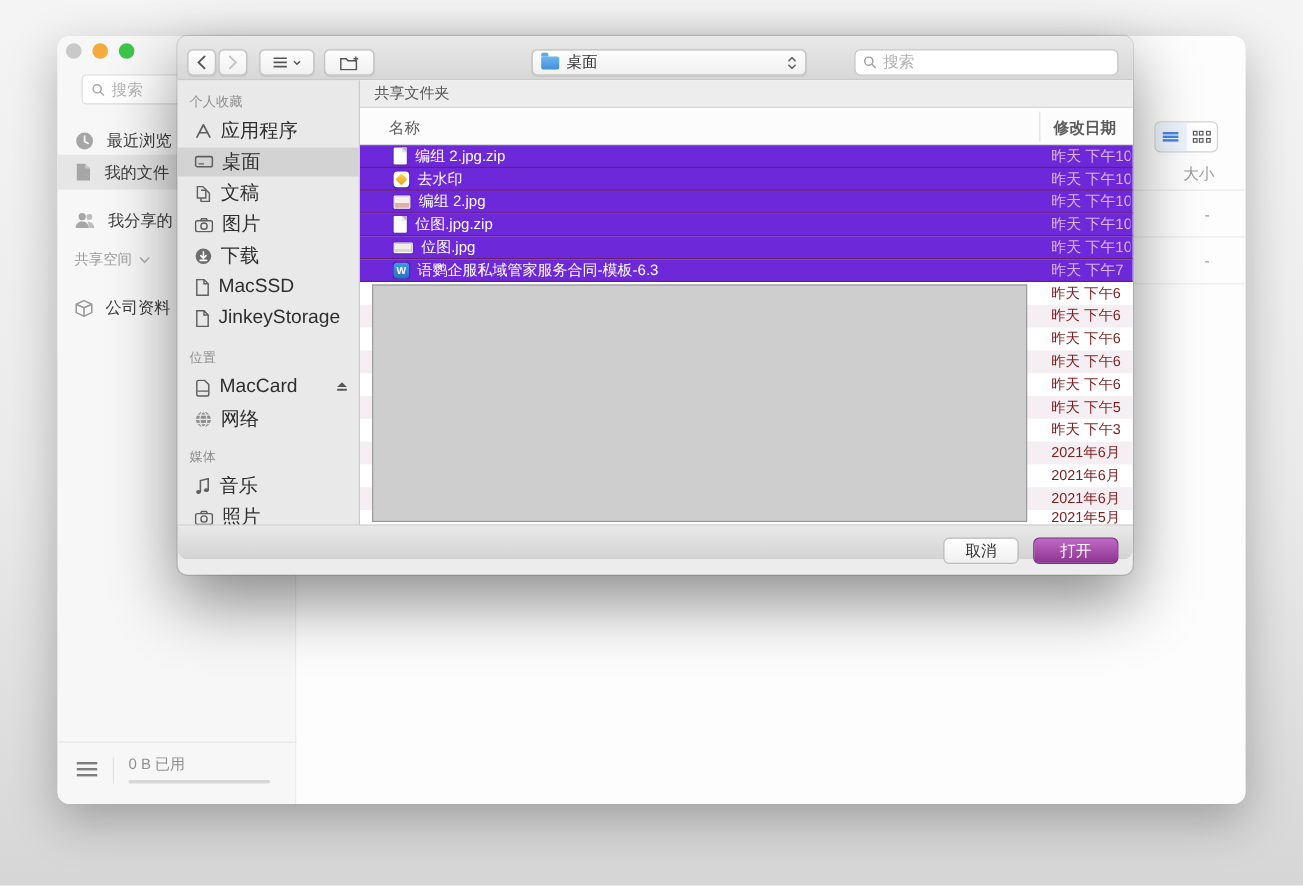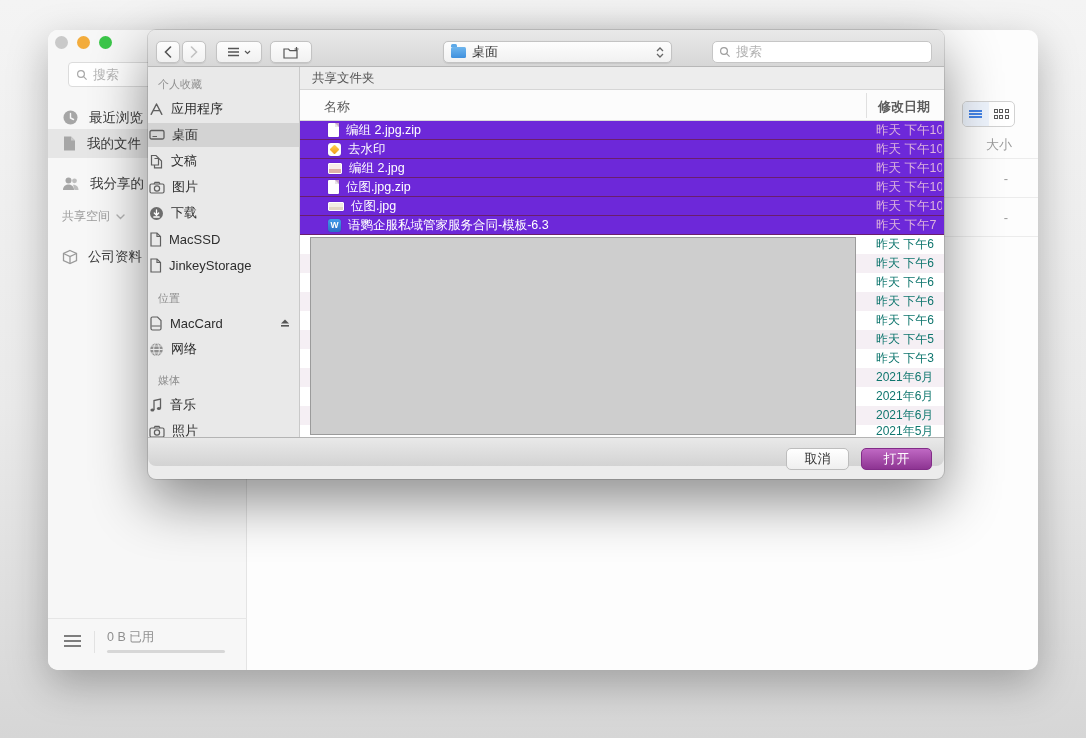--- a/index.html
+++ b/index.html
@@ -59,37 +59,37 @@
   .folder-blue { position:relative; width:15px; height:11px; background:linear-gradient(#6fb6ee,#3f90dd);
                  border-radius:1.5px; }
   .folder-blue:before { content:""; position:absolute; left:0; top:-2.5px; width:6px; height:3px;
                         background:#5da9e8; border-radius:1.5px 1.5px 0 0; }
   .updown { display:flex; flex-direction:column; gap:1px; align-items:center; }
 
   .dlg-sidebar { left:0; top:37px; width:152px; height:370px; background:#e9e9e9;
                  border-right:1px solid #c9c9c9; overflow:hidden; }
   .sb-head { left:10px; font-size:11px; color:#8e8e8e; }
   .sb-item { left:0; width:152px; height:24px; display:flex; align-items:center;
-             padding-left:1px; gap:7px; font-size:13px; color:#2e2e2e; }
+             padding-left:14px; gap:7px; font-size:16px; color:#2e2e2e; }
   .sb-item.sel { background:#d3d3d3; }
   .sb-item .eject { margin-left:auto; margin-right:9px; }
 
   .dlg-main { left:152px; top:37px; width:644px; height:370px; background:#fff; overflow:hidden; }
   .group-bar { left:0; top:0; width:644px; height:23px; background:#ededed;
                border-bottom:1px solid #d6d6d6; display:flex; align-items:center;
                padding-left:12px; font-size:12.5px; color:#555; }
   .col-head { left:0; top:23px; width:644px; height:31px; background:#fcfcfc;
               border-bottom:1px solid #d9d9d9; font-size:13px; color:#5c5c5c; }
   .col-sep { left:566px; top:26px; width:1px; height:25px; background:#e0e0e0; }
   .frow { left:0; width:644px; height:19px; display:flex; align-items:center; font-size:12.5px; }
   .frow.sel { background:#6d28d9; border-bottom:1px solid #6a1f6d; color:#fff; }
   .frow .nm { display:flex; align-items:center; gap:7px; padding-left:28px; white-space:nowrap; overflow:hidden; width:566px; }
   .frow .dt { position:absolute; left:576px; width:66px; white-space:nowrap; overflow:hidden; }
   .frow.sel .dt { color:#dcb3dc; }
-  .frow.unsel .dt { color:#0f766e; font-size:12px; }
+  .frow.unsel .dt { color:#7f1d1d; font-size:12px; }
   .frow.zebra { background:#f5eff4; }
   .graybox { left:10px; top:170px; width:546px; height:198px; background:#cecece;
              border:1px solid #9b9b9b; }
 
   
   .ic-doc { position:relative; width:11px; height:14px; background:#fff; border-radius:1px;
             box-shadow:0 0 1px rgba(0,0,0,.4); }
   .ic-doc:before { content:""; position:absolute; right:0; top:0; border-style:solid;
                    border-width:0 4px 4px 0; border-color:transparent #c9a6ca #e6e6e6 transparent; }
   .ic-app { width:13px; height:13px; background:#fff; border-radius:3px; display:flex;

